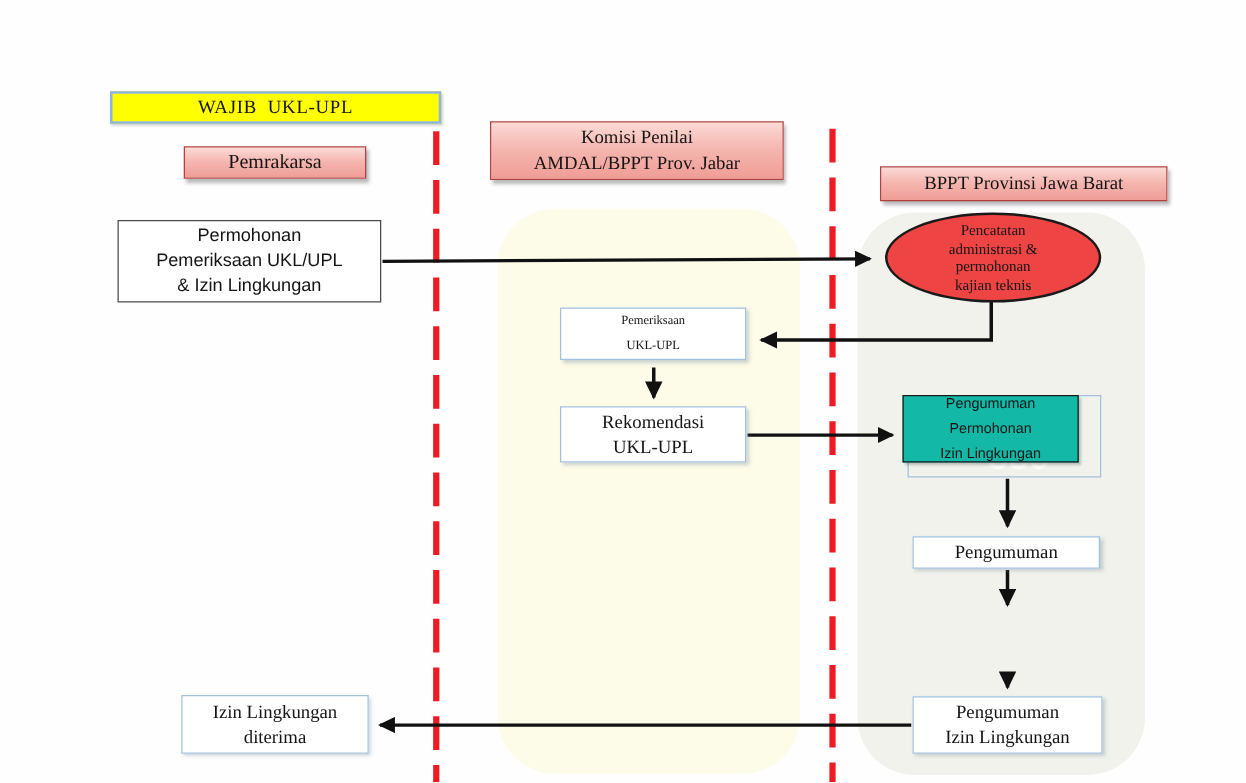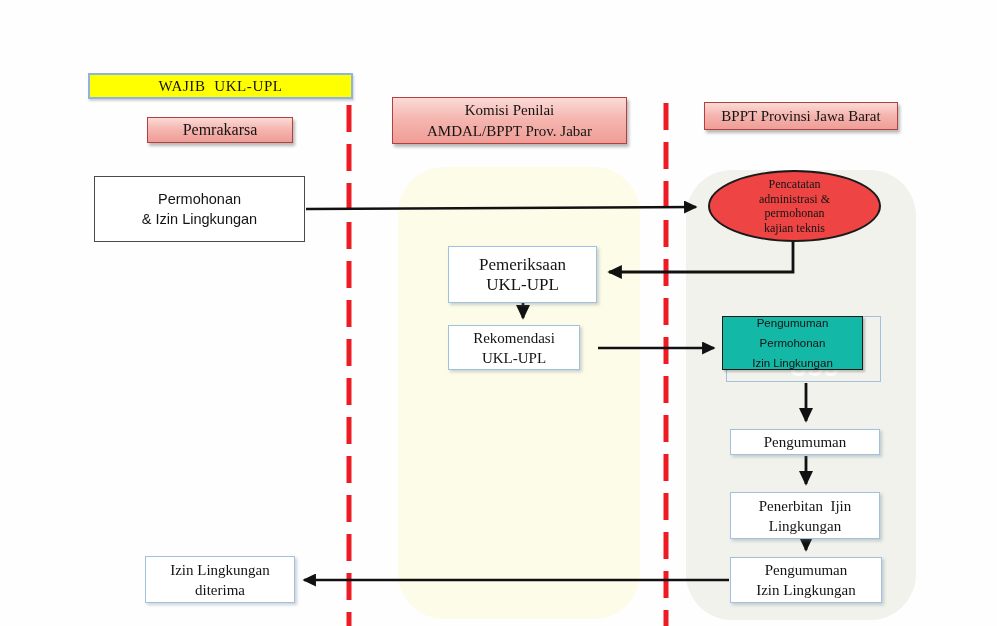--- a/index.html
+++ b/index.html
@@ -56,21 +56,21 @@
     box-shadow: 1px 2px 2px rgba(0,0,0,0.18);
   }
   .pink {
     background: linear-gradient(180deg, #fbdad6 0%, #f5b5af 48%, #ef9d96 100%);
     border: 1.6px solid #b0413e;
     box-shadow: 2px 3px 3px rgba(0,0,0,0.28);
     font-size: 15px;
   }
   .hdr-pemrakarsa { left: 147px; top: 117px; width: 146px; height: 26px; font-size: 16px; }
   .hdr-komisi     { left: 392px; top: 97px;  width: 235px; height: 47px; line-height: 21px; }
-  .hdr-bppt       { left: 704px; top: 102px; width: 194px; height: 28px; }
+  .hdr-bppt       { left: 704px; top: 133px; width: 230px; height: 28px; }
 
   .plain-box {
     background: #ffffff;
     border: 1.6px solid #4a4a4a;
   }
   .blue-box {
     background: #ffffff;
     border: 1.6px solid #a3c1dd;
     box-shadow: 2px 2px 3px rgba(110,130,150,0.35);
   }
@@ -78,22 +78,22 @@
     left: 94px; top: 176px; width: 211px; height: 66px;
     font-size: 14.5px; line-height: 20px;
   }
   .n-pencatatan {
     left: 708px; top: 170px; width: 173px; height: 72px;
     border: 2px solid #1a1a1a;
     border-radius: 50%;
     background: #ef4444;
     font-size: 12px; line-height: 14.5px;
   }
-  .n-pemeriksaan { left: 448px; top: 246px; width: 149px; height: 57px; font-size: 17px; line-height: 20px; }
-  .n-rekomendasi { left: 448px; top: 325px; width: 132px; height: 45px; font-size: 15px; line-height: 20px; }
+  .n-pemeriksaan { left: 448px; top: 246px; width: 149px; height: 42px; font-size: 10px; line-height: 20px; }
+  .n-rekomendasi { left: 448px; top: 325px; width: 149px; height: 45px; font-size: 15px; line-height: 20px; }
 
   .pp-back {
     left: 726px; top: 316px; width: 155px; height: 66px;
     background: transparent;
     border: 1.6px solid #a3c1dd;
     z-index: 2;
   }
   .watermark {
     left: 780px; top: 348px; width: 70px; height: 36px;
     font-family: "Liberation Sans", sans-serif;
@@ -152,20 +152,21 @@
   <div class="node pink serif hdr-komisi">
     <div>Komisi Penilai</div>
     <div>AMDAL/BPPT Prov. Jabar</div>
   </div>
   <div class="node pink serif hdr-bppt">
     <div>BPPT Provinsi Jawa Barat</div>
   </div>
 
   <div class="node plain-box sans n-permohonan">
     <div>Permohonan</div>
+    <div>Pemeriksaan UKL/UPL</div>
     <div>&amp; Izin Lingkungan</div>
   </div>
   <div class="node blue-box serif n-izin-diterima">
     <div>Izin Lingkungan</div>
     <div>diterima</div>
   </div>
 
   <div class="node blue-box serif n-pemeriksaan">
     <div>Pemeriksaan</div>
     <div>UKL-UPL</div>
@@ -187,22 +188,18 @@
     <span>359</span>
   </div>
   <div class="node pp-front sans">
     <div>Pengumuman Permohonan</div>
     <div>Izin Lingkungan</div>
   </div>
 
   <div class="node blue-box serif n-pengumuman">
     <div>Pengumuman</div>
   </div>
-  <div class="node blue-box serif pre n-penerbitan">
-    <div class="pre">Penerbitan  Ijin</div>
-    <div>Lingkungan</div>
-  </div>
   <div class="node blue-box serif n-pengumuman-izin">
     <div>Pengumuman</div>
     <div>Izin Lingkungan</div>
   </div>
 
 </div>
 
 </body></html>

